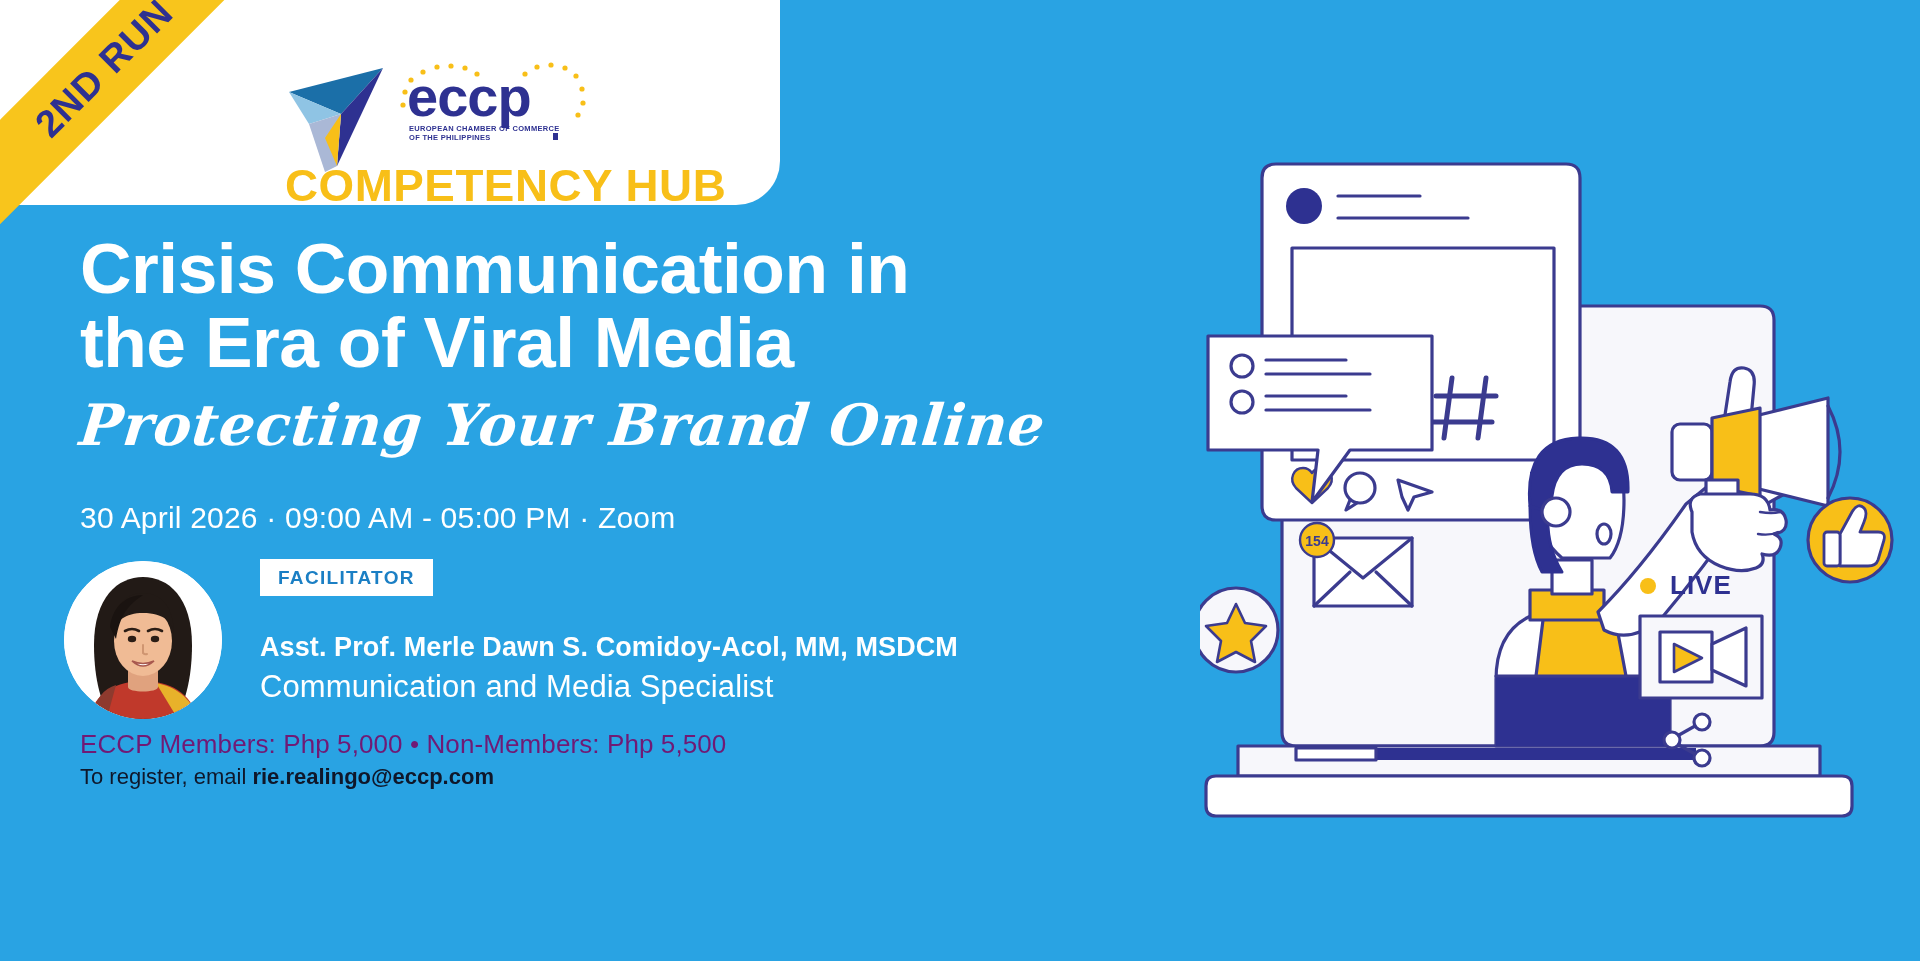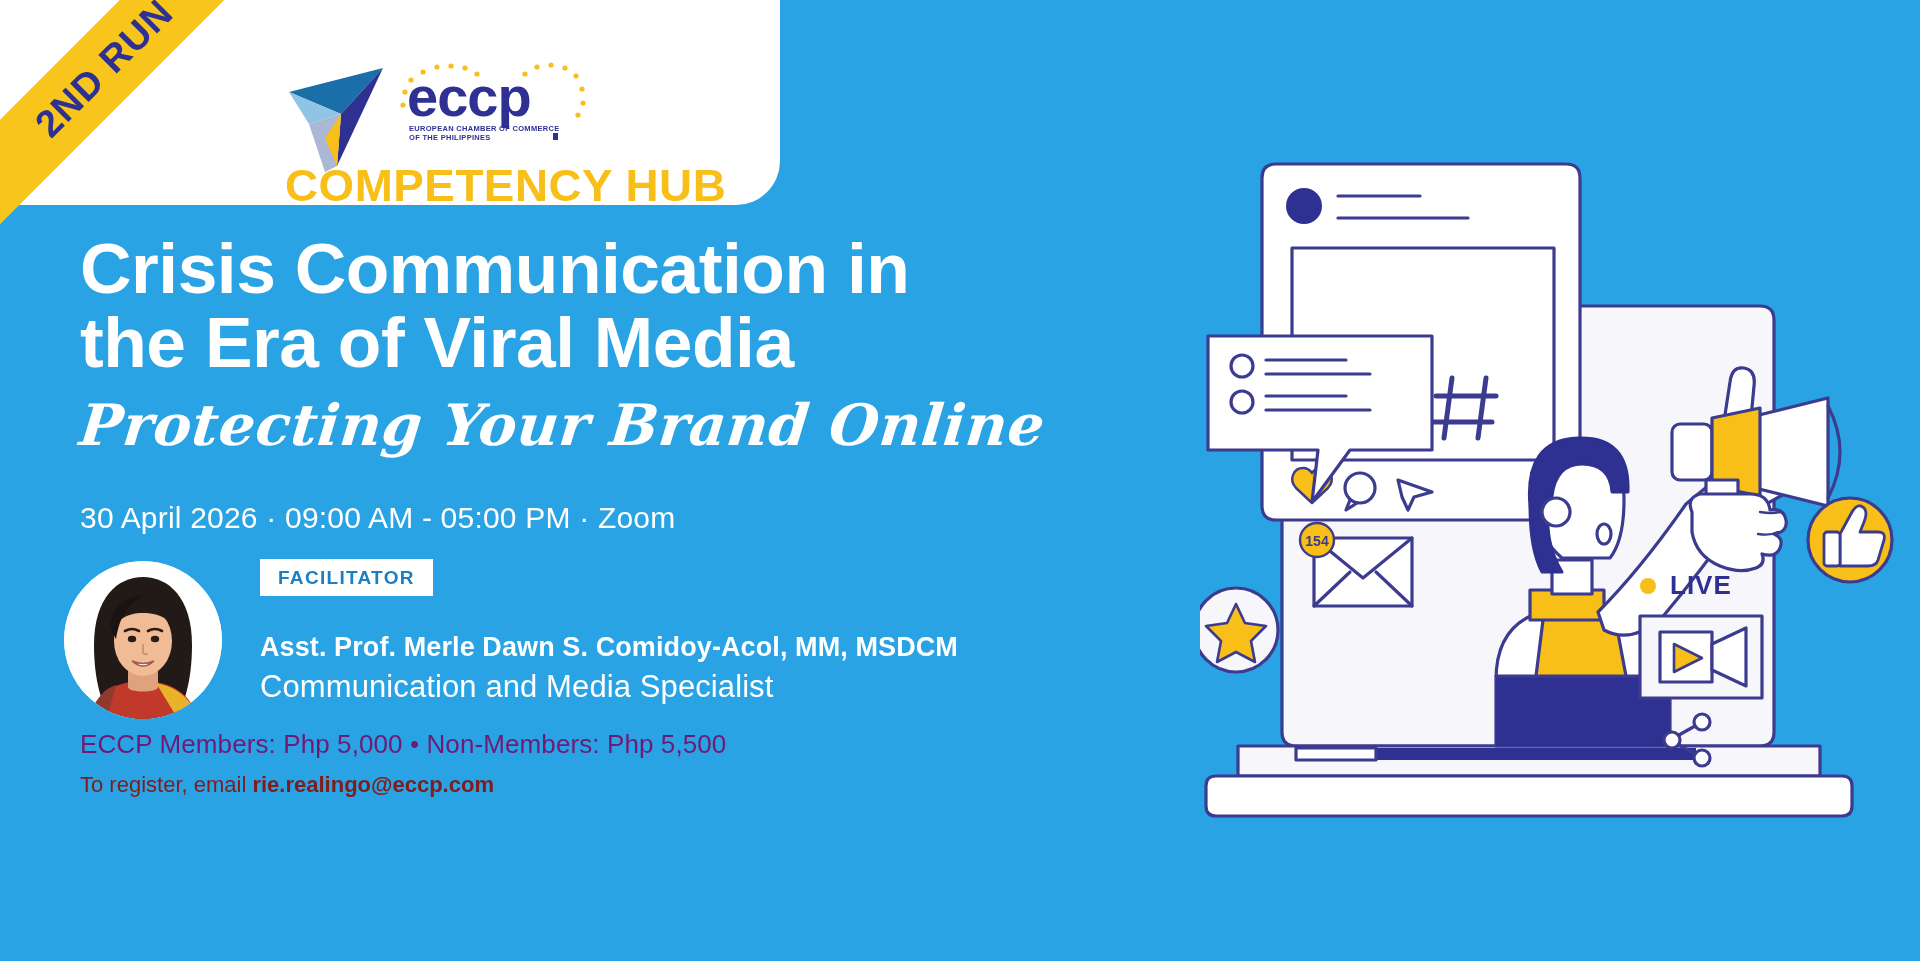--- a/index.html
+++ b/index.html
@@ -161,23 +161,23 @@
 
   
   .pricing { margin-top:10px; }
   .price-line {
     color:#701a75;
     font-size:26px;
     letter-spacing:0.1px;
     white-space:nowrap;
   }
   .register-line {
-    color:#7f1d1d;
+    color:#0f172a;
     font-size:22px;
-    margin-top:12px;
+    margin-top:4px;
     white-space:nowrap;
   }
   .register-line .email { font-weight:bold; }
 
   
   .illustration {
     position:absolute;
     right:0px; top:120px;
     width:720px; height:790px;
     z-index:3;

